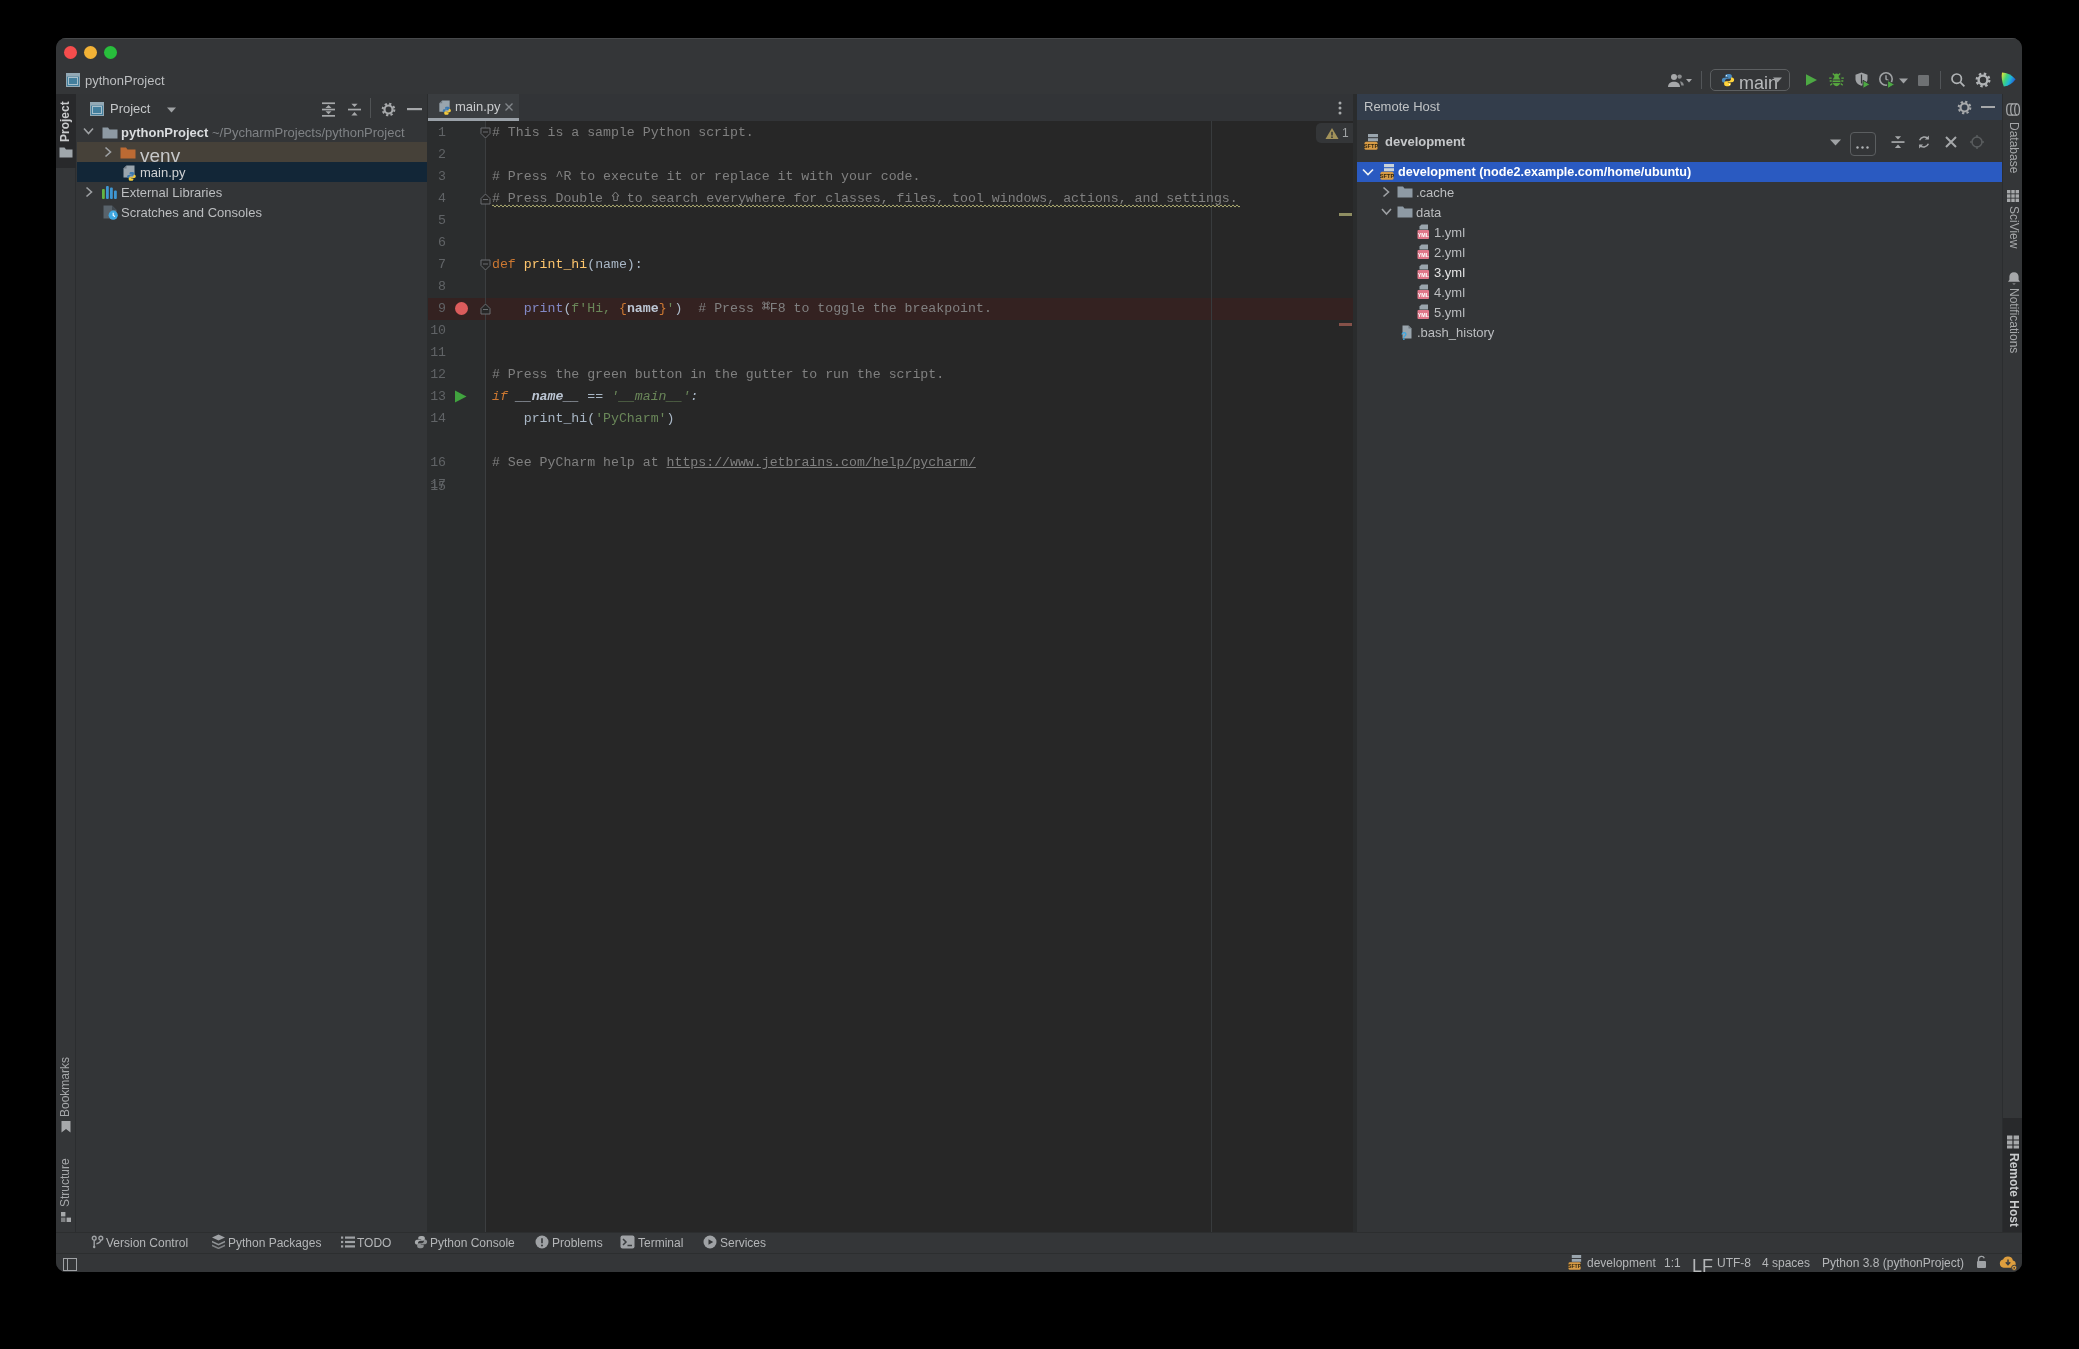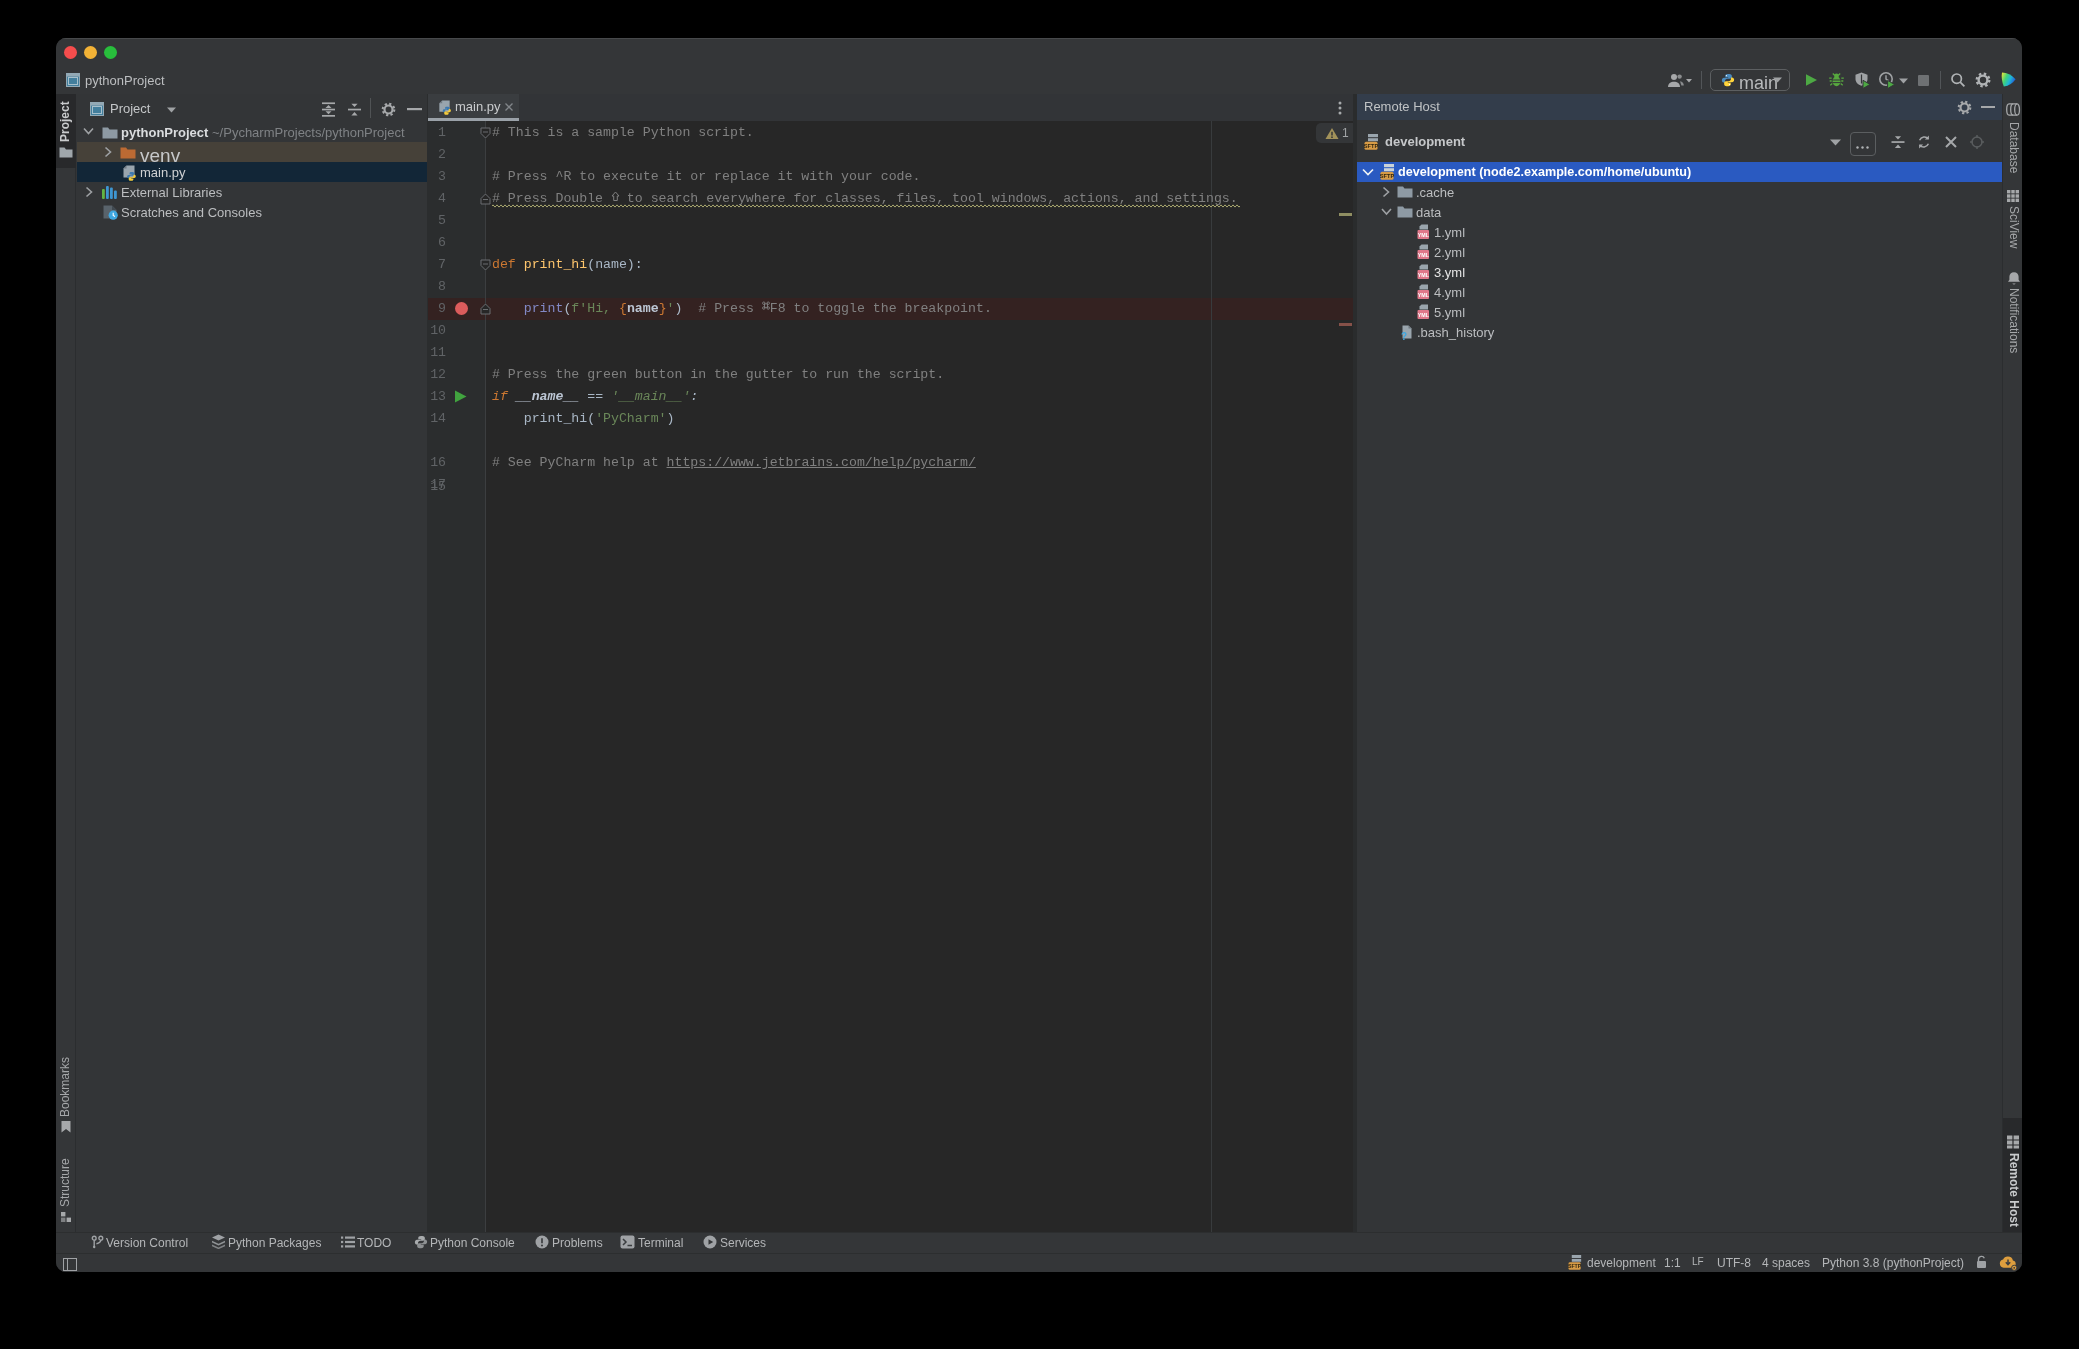--- a/index.html
+++ b/index.html
@@ -494,21 +494,21 @@
       <path d="M4.5 0.5v12" stroke="#9fa2a5"></path>
     </svg>
   <svg class="ab" style="left:1512px;top:1217px;" width="16" height="15" viewBox="0 0 17 16">
       <rect x="4" y="0" width="10" height="3.2" fill="#9aa5ad"></rect>
       <rect x="4" y="4.2" width="10" height="3" fill="#9aa5ad"></rect>
       <rect x="0.5" y="7.8" width="13" height="8" rx="1.5" fill="#d79b45"></rect>
       <text x="7" y="14" font-size="5.6" font-weight="bold" fill="#2e2410" text-anchor="middle" font-family="Liberation Sans">SFTP</text>
     </svg>
   <div class="ab" style="left:1531px;top:1218px;font-size:12px;color:#b4b6b8;">development</div>
   <div class="ab" style="left:1608px;top:1218px;font-size:12px;color:#b4b6b8;">1:1</div>
-  <div class="ab" style="left:1636px;top:1218px;font-size:10px;color:#b4b6b8;">LF</div>
+  <div class="ab" style="left:1636px;top:1218px;font-size:18px;color:#b4b6b8;">LF</div>
   <div class="ab" style="left:1661px;top:1218px;font-size:12px;color:#b4b6b8;">UTF-8</div>
   <div class="ab" style="left:1706px;top:1218px;font-size:12px;color:#b4b6b8;">4 spaces</div>
   <div class="ab" style="left:1766px;top:1218px;font-size:12px;color:#b4b6b8;">Python 3.8 (pythonProject)</div>
   <svg class="ab" style="left:1919px;top:1217px;" width="13" height="14">
       <path d="M3.5 6V4.2a3 3 0 0 1 5.8-.9" fill="none" stroke="#9fa2a5" stroke-width="1.4"></path>
       <rect x="2" y="6" width="9" height="7" rx="1" fill="#9fa2a5"></rect>
     </svg>
   <svg class="ab" style="left:1942px;top:1216px;" width="21" height="17">
       <path d="M10 2.5a5 5 0 0 1 4.9 4.1A3.6 3.6 0 0 1 14 13.7H5.6a4.1 4.1 0 0 1-.5-8.1A5 5 0 0 1 10 2.5z" fill="#dd9e3e"></path>
       <path d="M10 5.5v5M7.8 8.3l2.2 2.4 2.2-2.4" stroke="#3b3e40" stroke-width="1.5" fill="none"></path>

